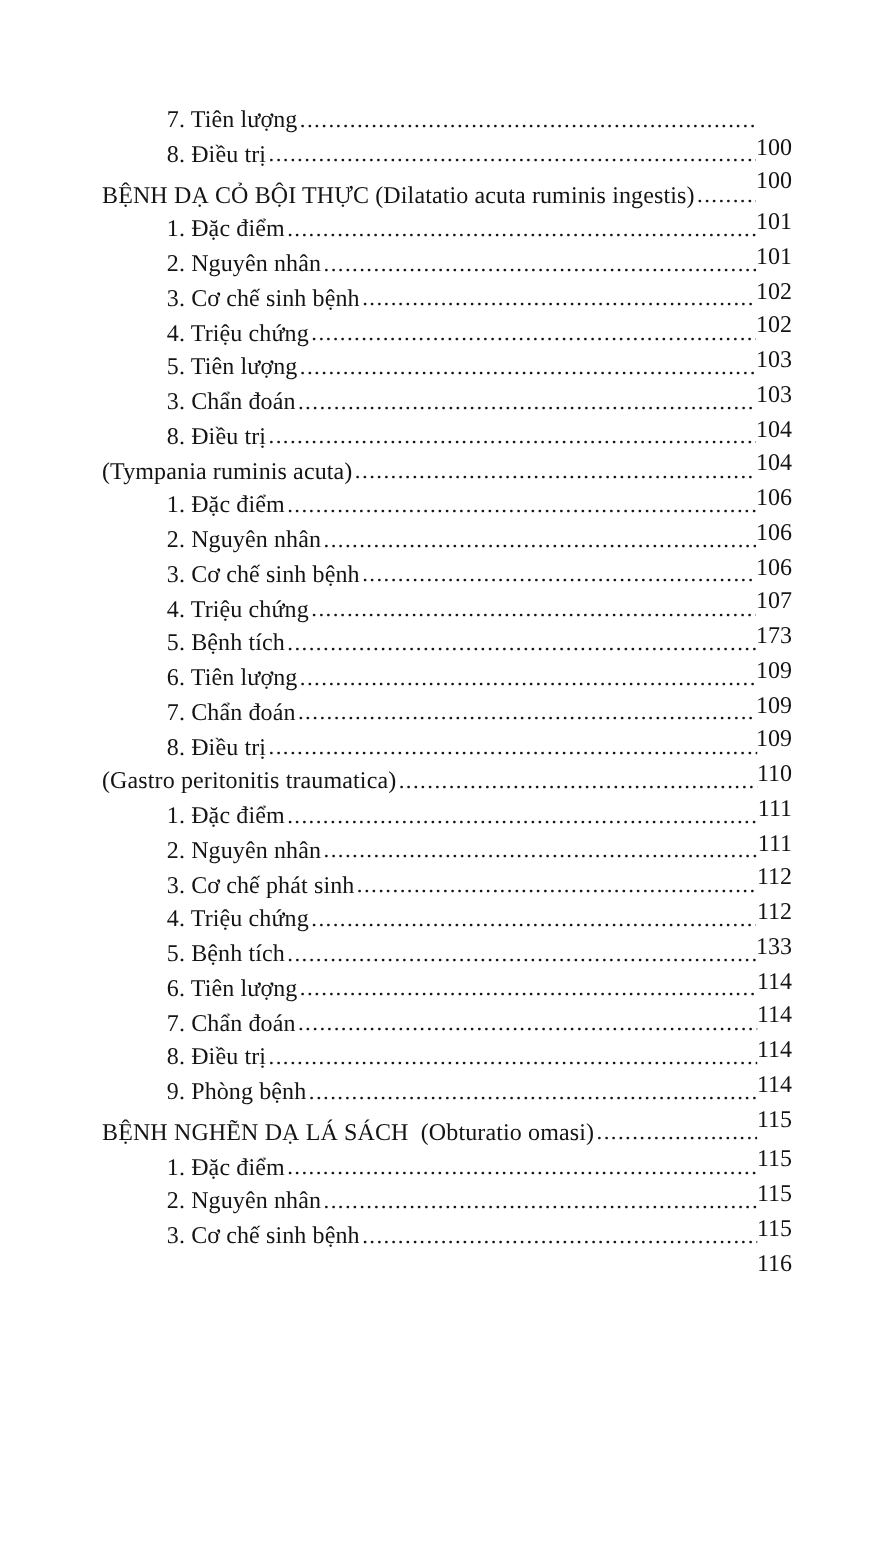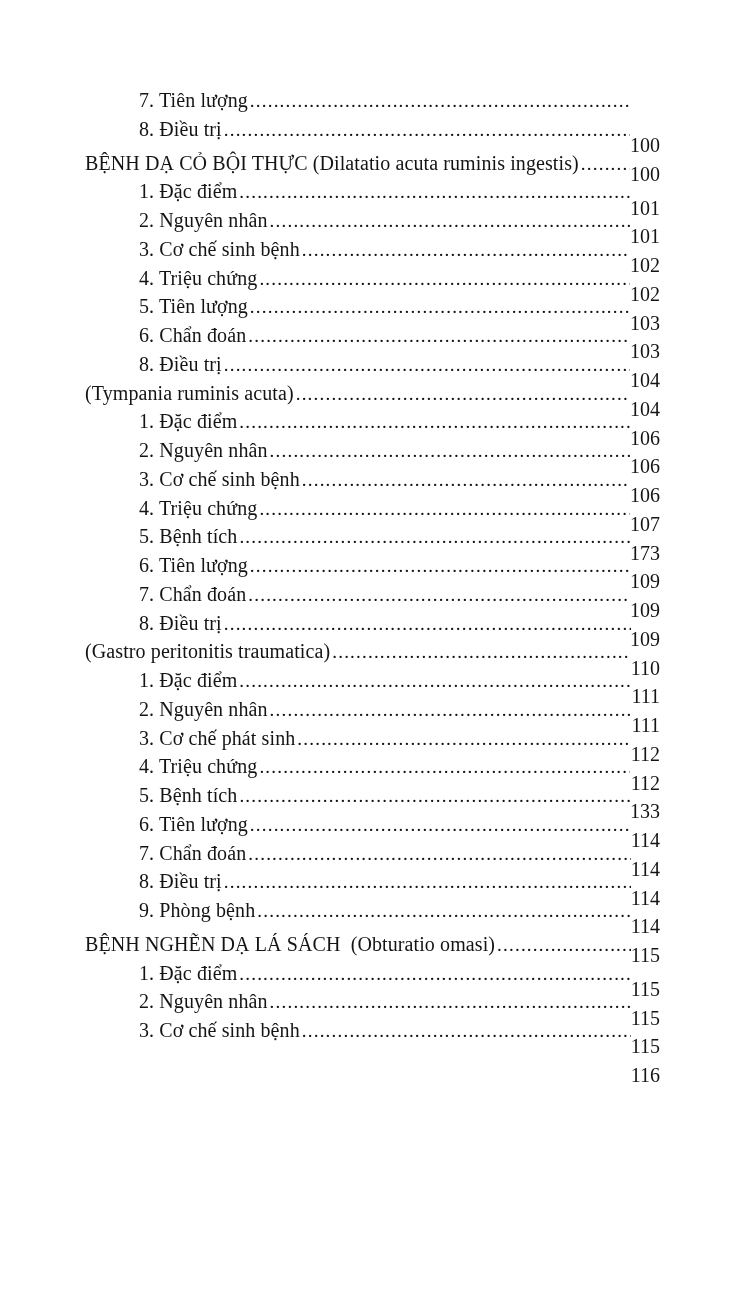--- a/index.html
+++ b/index.html
@@ -13,21 +13,21 @@
     color: #141414;
   }
   .toc {
     position: absolute;
     left: 85px;
     top: 86px;
     width: 575px;
   }
   .entry {
     display: flex;
-    align-items: flex-start;
+    align-items: center;
     font-size: 20px;
     line-height: 28.75px;
     height: 28.75px;
     white-space: pre;
   }
   .entry.item { padding-left: 54px; }
   .entry.heading { margin-top: 5px; }
   .title { flex: 0 0 auto; letter-spacing: 0.1px; }
   .leader {
     flex: 1 1 auto;
@@ -102,21 +102,21 @@
         <span class="pagenum">103</span>
       </div>
 
       <div class="entry item">
         <span class="title">5. Tiên lượng</span>
         <span class="leader"></span>
         <span class="pagenum">103</span>
       </div>
 
       <div class="entry item">
-        <span class="title">6. Chẩn đoán</span>
+        <span class="title">3. Chẩn đoán</span>
         <span class="leader"></span>
         <span class="pagenum">104</span>
       </div>
 
       <div class="entry item">
         <span class="title">8. Điều trị</span>
         <span class="leader"></span>
         <span class="pagenum">104</span>
       </div>
 

